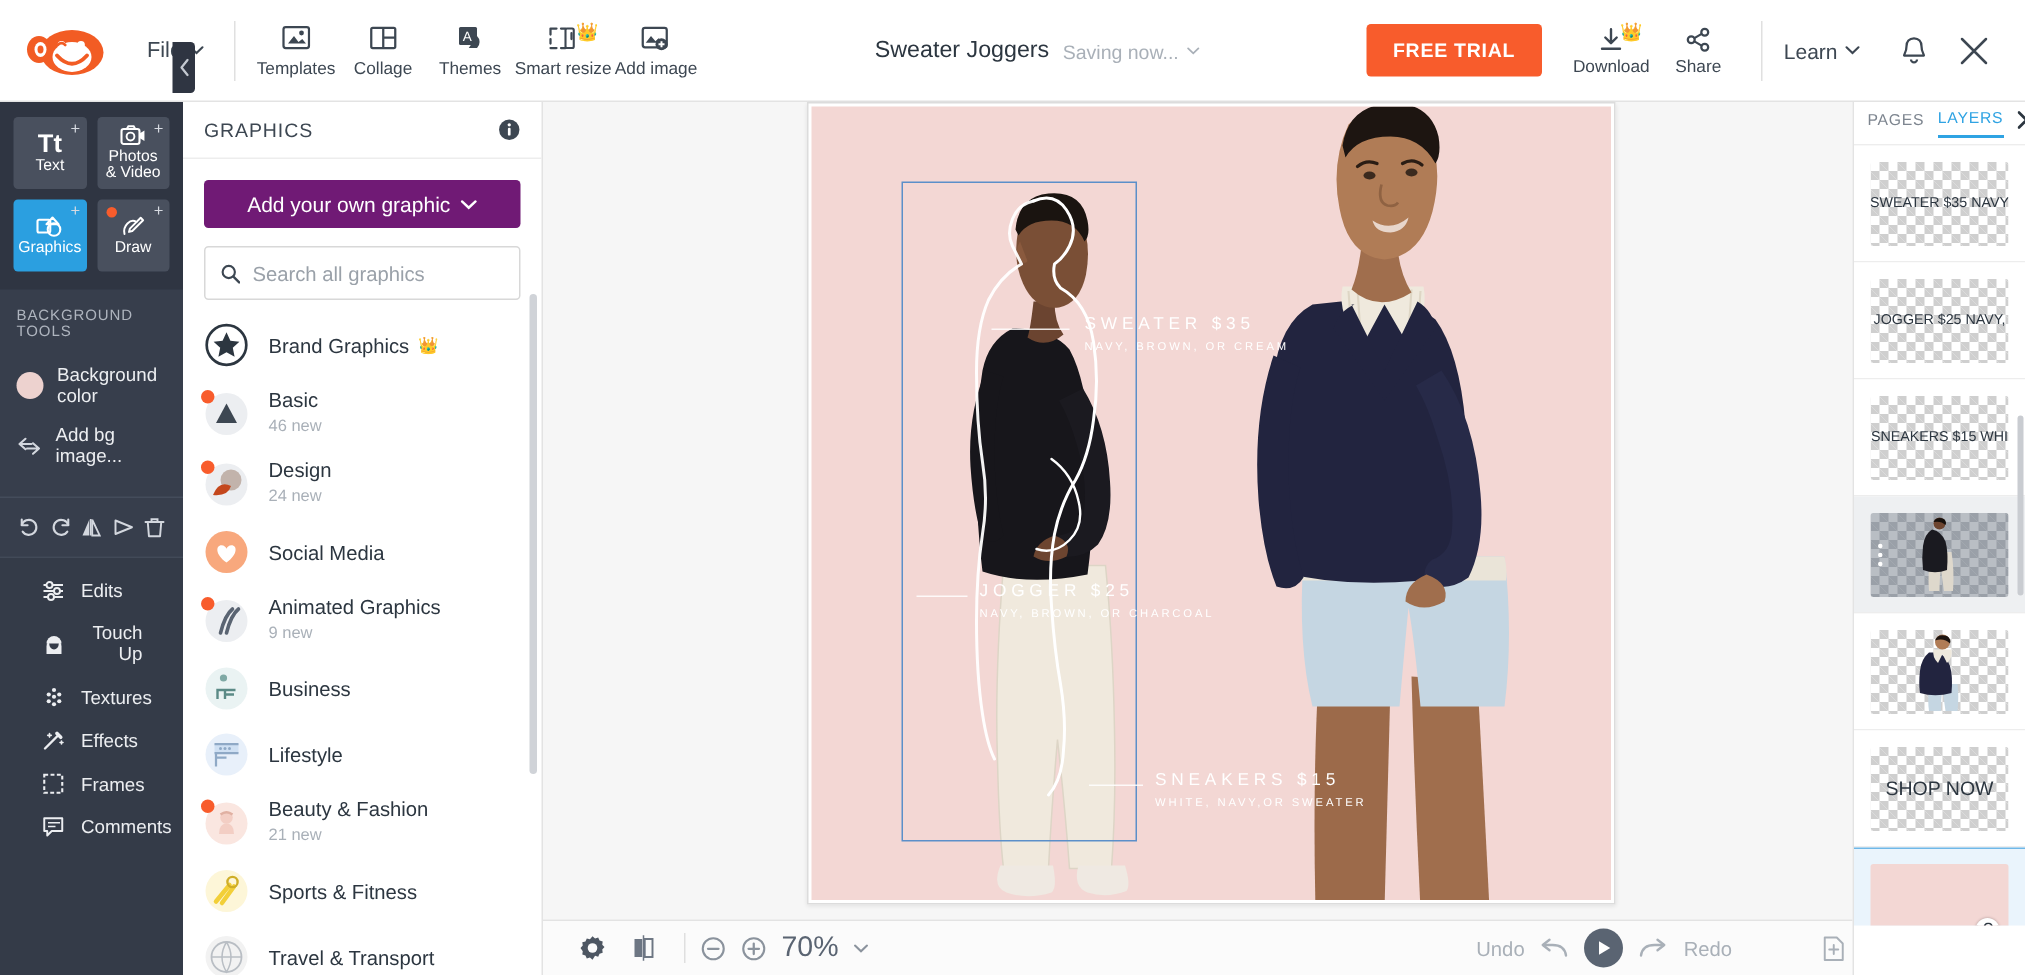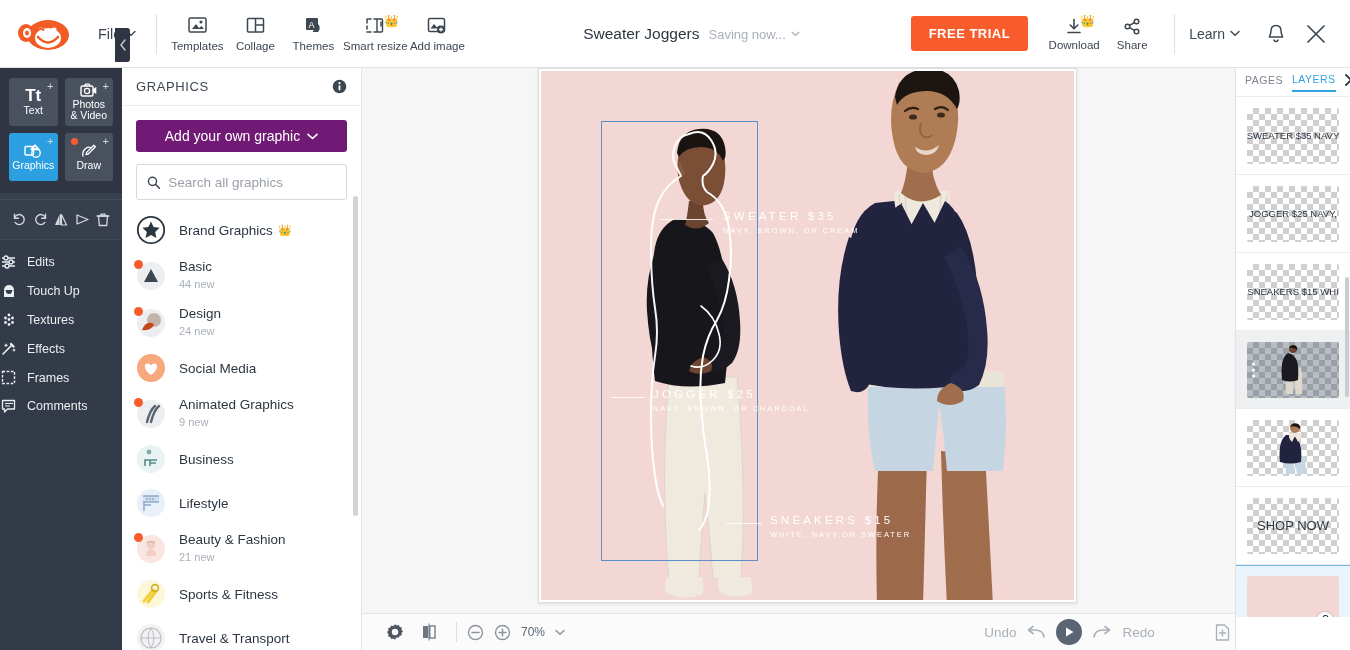--- a/index.html
+++ b/index.html
@@ -84,21 +84,21 @@
   }
 
   .rail-sect { padding: 12px 11px 8px 11px; }
   .rail-sect-title { font-size: 10px; color: #aeb4be; letter-spacing: 0.6px; margin-bottom: 10px; }
   .rail-row { display:flex; align-items:center; gap: 9px; padding: 6px 0; cursor:pointer; color:#eceef1; font-size: 12.5px; }
   .swatch { width: 18px; height: 18px; border-radius: 50%; background:#edd2cf; flex:none; }
   .rail-div { height:1px; background:#444c5b; margin: 6px 0 0 0; }
   .rail-icons { display:flex; align-items:center; justify-content:space-between; padding: 12px 12px; }
   .rail-icons span { cursor:pointer; color:#d3d7de; display:flex; }
   .rail-lower { background: #343b48; padding: 8px 0 4px 0; border-top: 1px solid #424a58; height: 100%;}
-  .rail-item { display:flex; align-items:center; gap:10px; padding: 7px 0; color:#eceef1; font-size:12.5px; cursor:pointer;text-align:right;}
+  .rail-item { display:flex; align-items:center; gap:10px; padding: 7px 27px; color:#eceef1; font-size:12.5px; cursor:pointer;text-align:right;}
   .rail-item .ri-ico { width:17px; display:flex; justify-content:center; flex:none;}
 
   
   .gpanel {
     position: absolute; top: 68px; left: 122px; width: 240px; height: 582px;
     background: #fff; border-right: 1px solid #e3e3e3;
   }
   .gpanel-head {
     height: 38px; display:flex; align-items:center; justify-content:space-between;
     padding: 0 14px; border-bottom: 1px solid #ededed;
@@ -157,21 +157,21 @@
   .lbl-sub { font-size: 7.5px; letter-spacing: 1.9px; white-space: nowrap; margin-top: 4px; text-align:center;}
 
   
   .botbar {
     position: absolute; top: 613px; left: 362px; width: 988px; height: 37px;
     background: #fbfbfb; border-top: 1px solid #e3e3e3;
     display:flex; align-items:center; padding: 0 16px;
   }
   .bb-ico { width: 34px; height: 30px; display:flex; align-items:center; justify-content:center; cursor:pointer; color:#5a6472;}
   .bb-div { width:1px; height:20px; background:#dfdfdf; margin: 0 10px;}
-  .zoom-ctl { display:flex; align-items:center; gap: 10px; color:#5a6472; font-size: 12px;}
+  .zoom-ctl { display:flex; align-items:center; gap: 10px; color:#5a6472; font-size: 19px;}
   .zoom-ctl .zb { cursor:pointer; display:flex;}
   .undo-redo { margin-left: auto; display:flex; align-items:center; gap: 10px; color:#a9b0b8; font-size: 13.5px;}
   .play-btn { width: 26px; height:26px; border-radius:50%; background:#5a6472; display:flex; align-items:center; justify-content:center; cursor:pointer;}
   .bb-right { display:flex; align-items:center; gap: 8px; margin-left: 60px;}
   .pages-btn { display:flex; align-items:center; gap:7px; color:#a9b0b8; font-size:13.5px; cursor:pointer;}
 
   
   .rpanel {
     position:absolute; top: 68px; right: 0; width: 115px; height: 582px;
     background: #fff; border-left: 1px solid #e3e3e3;
@@ -391,20 +391,36 @@
             <svg width="17" height="16" viewBox="0 0 17 16">
                 <path d="M3 13 q-1 -4 2 -7 q3 -3 6 -1" stroke="#fff" stroke-width="1.3" fill="none" stroke-linecap="round"></path>
                 <path d="M13.8 2.2 l1.6 1.6 l-7.2 7.2 l-2.2 .6 l.6 -2.2 z" stroke="#fff" stroke-width="1.3" fill="none" stroke-linejoin="round"></path>
               </svg>
           </span>
           <span class="t-lbl">Draw</span>
         </div>
       </div>
     </div>
 
+    <div class="rail-sect">
+      <div class="rail-sect-title">BACKGROUND TOOLS</div>
+      <div class="rail-row">
+        <span class="swatch"></span>
+        <span>Background color</span>
+      </div>
+      <div class="rail-row">
+        <span style="width:18px;display:flex;justify-content:center;">
+          <svg width="17" height="13" viewBox="0 0 17 13">
+              <path d="M6 1.5 L2 5 L6 8.5 M2 5 h8" stroke="#d3d7de" stroke-width="1.4" fill="none" stroke-linecap="round" stroke-linejoin="round"></path>
+              <path d="M11 11.5 L15 8 L11 4.5 M15 8 h-8" stroke="#d3d7de" stroke-width="1.4" fill="none" stroke-linecap="round" stroke-linejoin="round"></path>
+            </svg>
+        </span>
+        <span>Add bg image...</span>
+      </div>
+    </div>
     <div class="rail-div"></div>
     <div class="rail-icons">
       <span>
           <svg width="15" height="15" viewBox="0 0 15 15">
             <path d="M2.5 6 a5 5 0 1 1 .6 4.4" stroke="#d3d7de" stroke-width="1.4" fill="none" stroke-linecap="round"></path>
             <path d="M2.5 2.3 v3.9 h3.9" stroke="#d3d7de" stroke-width="1.4" fill="none" stroke-linecap="round" stroke-linejoin="round"></path>
           </svg>
         </span>
       <span>
           <svg width="15" height="15" viewBox="0 0 15 15">
@@ -549,21 +565,21 @@
         <div class="cat-row">
           <span class="cat-ava">
             <span class="ndot"></span>
             <svg width="30" height="30" viewBox="0 0 30 30">
                 <circle cx="15" cy="15" r="14" fill="#eceef1"></circle>
                 <path d="M15 8 L22 21 H8 z" fill="#3d4752"></path>
               </svg>
           </span>
           <span class="cat-text">
             <span class="cn">Basic</span>
-            <span class="cnew">44 new</span>
+            <span class="cnew">46 new</span>
           </span>
         </div>
 
         <div class="cat-row">
           <span class="cat-ava">
             <span class="ndot"></span>
             <svg width="30" height="30" viewBox="0 0 30 30">
                 <circle cx="15" cy="15" r="14" fill="#eceef1"></circle>
                 <circle cx="18" cy="12" r="7" fill="#c2b3ab"></circle>
                 <path d="M6 22 q4 -10 12 -6 q-2 7 -12 6 z" fill="#c4471c"></path>

